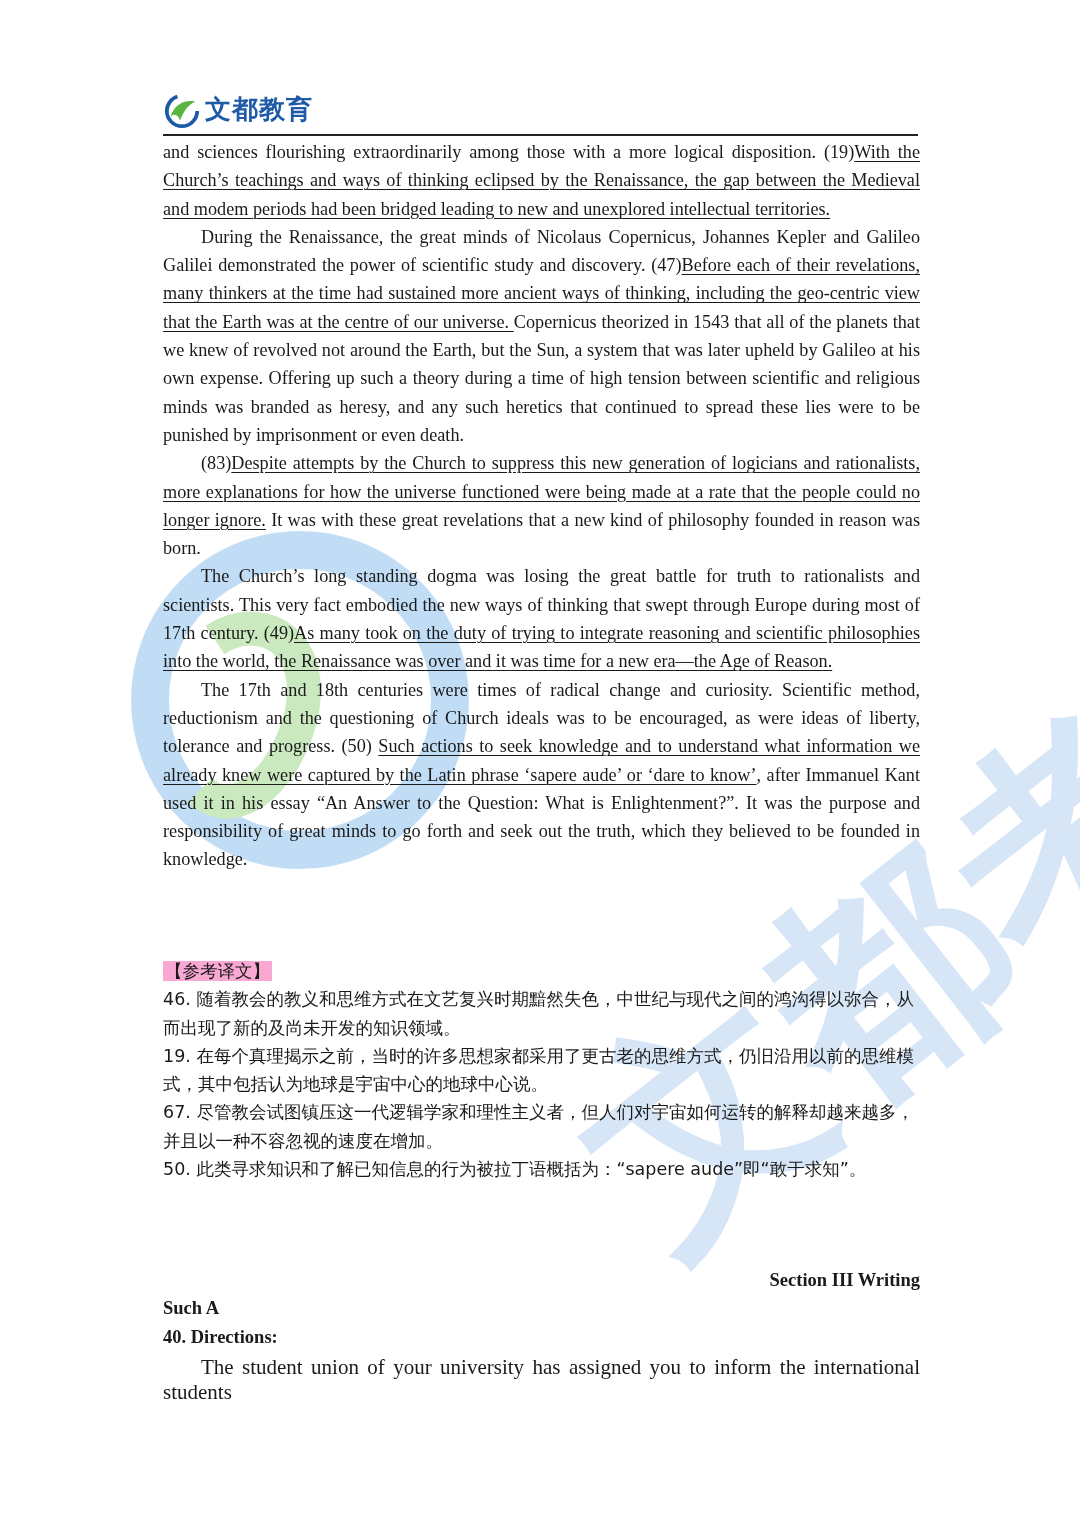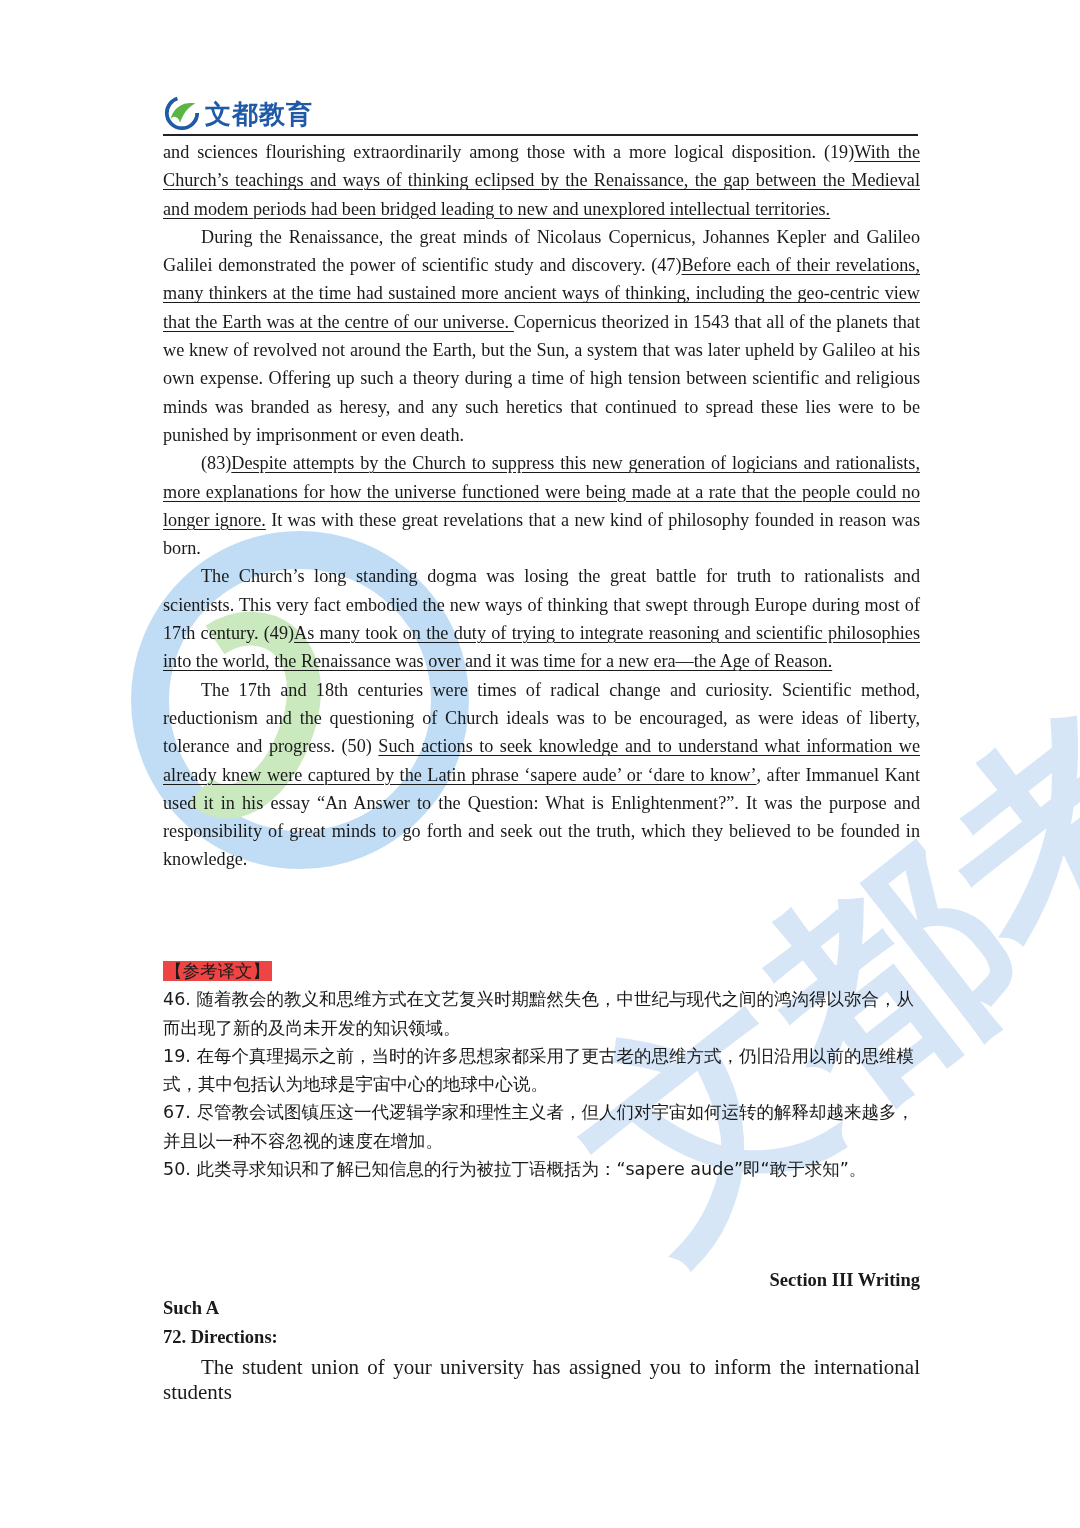--- a/index.html
+++ b/index.html
@@ -1,29 +1,29 @@
 <!DOCTYPE html>
 <html><head>
   <meta charset="utf-8">
   <style>
     html, body { margin: 0; padding: 0; background: #ffffff; }
     body { width: 1080px; height: 1528px; position: relative; overflow: hidden; font-family: "Liberation Serif", "DejaVu Serif", serif; color: #1a1a1a; }
     .watermark { position: absolute; left: 0; top: 0; width: 1080px; height: 1528px; pointer-events: none; z-index: 0; }
     .page { position: absolute; left: 163px; top: 0; width: 757px; z-index: 1; }
-    .header { position: absolute; top: 92px; left: 0; height: 40px; display: flex; align-items: flex-end; }
+    .header { position: absolute; top: 92px; left: 0; height: 40px; display: flex; align-items: flex-start; }
     .logo-mark { width: 38px; height: 38px; }
     .logo-text { font-family: "DejaVu Sans", sans-serif; font-weight: bold; font-size: 26px; color: #1f5aa6; margin-left: 4px; letter-spacing: 1px; }
     .rule { position: absolute; top: 134px; left: 0; width: 755px; height: 2px; background: #222; }
     .body { position: absolute; top: 138px; left: 0; width: 757px; font-size: 18.2px; line-height: 28.3px; text-align: justify; }
     .body p { margin: 0; }
     .indent { text-indent: 38px; }
     .u { text-decoration: underline; text-underline-offset: 3px; text-decoration-thickness: 1px; }
     .trans { position: absolute; top: 957px; left: 0; width: 757px; font-size: 17.5px; line-height: 28.3px; font-family: "DejaVu Sans", sans-serif; }
     .trans p { margin: 0; }
-    .tag { background: #ef4444; padding: 0 2px; }
+    .tag { background: #f9a8d4; padding: 0 2px; }
     .section-title { position: absolute; top: 1270px; left: 0; width: 757px; text-align: right; font-weight: bold; font-size: 18.5px; }
     .part { position: absolute; top: 1298px; left: 0; font-weight: bold; font-size: 18.5px; }
     .directions { position: absolute; top: 1327px; left: 0; font-weight: bold; font-size: 18.5px; }
     .dir-text { position: absolute; top: 1355px; left: 0; width: 757px; font-size: 21px; text-indent: 38px; text-align: justify; text-align-last: justify; }
   </style>
 </head>
 <body>
 
 <svg class="watermark" viewBox="0 0 1080 1528" xmlns="http://www.w3.org/2000/svg">
   <g opacity="0.55">
@@ -66,16 +66,16 @@
   <div class="trans">
     <p><span class="tag">【参考译文】</span></p>
     <p>46. 随着教会的教义和思维方式在文艺复兴时期黯然失色，中世纪与现代之间的鸿沟得以弥合，从而出现了新的及尚未开发的知识领域。</p>
     <p>19. 在每个真理揭示之前，当时的许多思想家都采用了更古老的思维方式，仍旧沿用以前的思维模式，其中包括认为地球是宇宙中心的地球中心说。</p>
     <p>67. 尽管教会试图镇压这一代逻辑学家和理性主义者，但人们对宇宙如何运转的解释却越来越多，并且以一种不容忽视的速度在增加。</p>
     <p>50. 此类寻求知识和了解已知信息的行为被拉丁语概括为：“sapere aude”即“敢于求知”。</p>
   </div>
 
   <div class="section-title">Section III Writing</div>
   <div class="part">Such A</div>
-  <div class="directions">72. Directions:</div>
+  <div class="directions">40. Directions:</div>
   <div class="dir-text">The student union of your university has assigned you to inform the international students</div>
 
 </div>
 
 </body></html>

